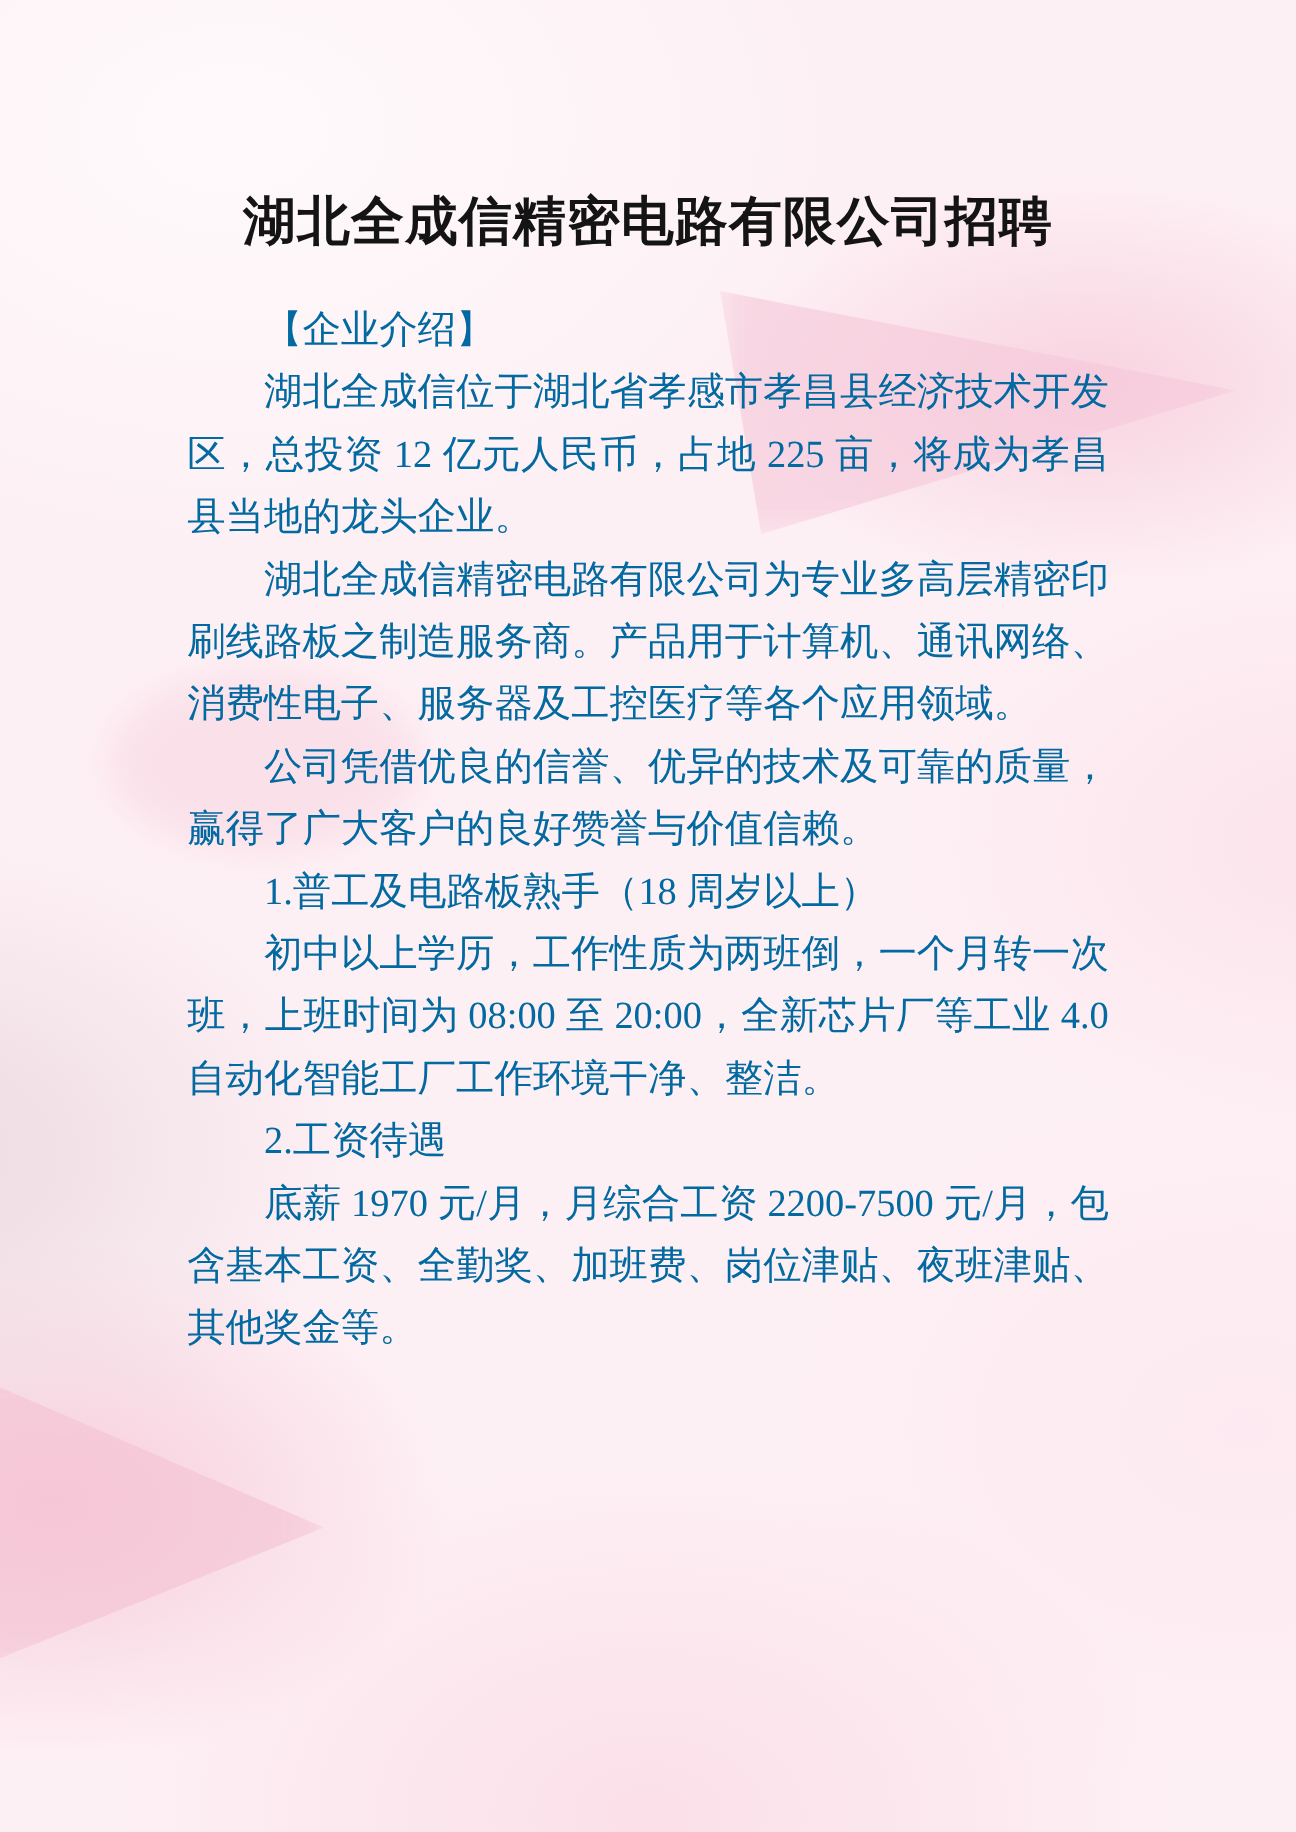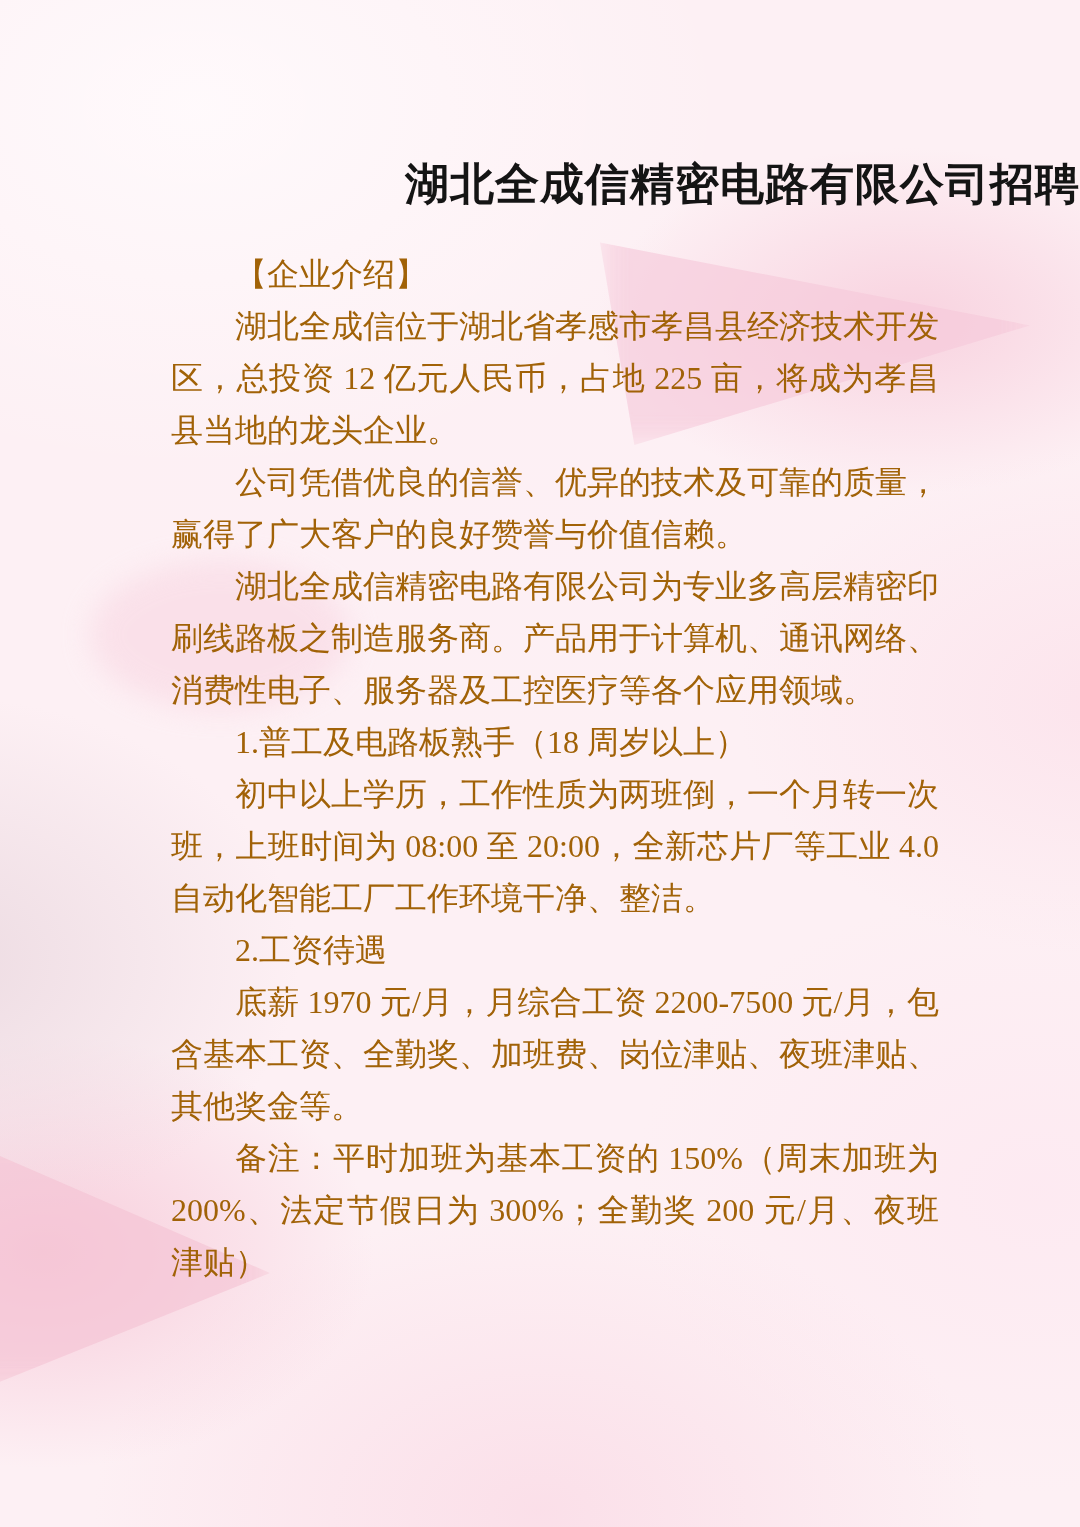--- a/index.html
+++ b/index.html
@@ -47,55 +47,54 @@
     left: 90px; top: 560px; width: 260px; height: 150px;
     background: #f9d9e4;
     border-radius: 50%;
   }
 
   .page-title {
     position: absolute;
     top: 126px;
     left: 0;
     width: 100%;
-    text-align: right;
+    text-align: center;
     font-size: 44px;
     font-weight: 700;
     letter-spacing: 1px;
     color: #141414;
   }
 
   .doc-body {
     position: absolute;
-    left: 171px;
+    left: 156px;
     top: 248px;
     width: 768px;
     font-size: 32px;
     line-height: 52px;
-    color: #a16207;
+    color: #0369a1;
     text-align: justify;
   }
   .doc-body p {
     margin: 0;
     text-indent: 2em;
   }
 </style>
 </head>
 <body>
 
 <div class="bg"></div>
 <div class="wash wash-tri-right"></div>
 <div class="wash wash-tri-left"></div>
 <div class="wash wash-soft-mid"></div>
 
 <h1 class="page-title">湖北全成信精密电路有限公司招聘</h1>
 
 <div class="doc-body">
     <p>【企业介绍】</p>
     <p>湖北全成信位于湖北省孝感市孝昌县经济技术开发区，总投资 12 亿元人民币，占地 225 亩，将成为孝昌县当地的龙头企业。</p>
+    <p>湖北全成信精密电路有限公司为专业多高层精密印刷线路板之制造服务商。产品用于计算机、通讯网络、消费性电子、服务器及工控医疗等各个应用领域。</p>
     <p>公司凭借优良的信誉、优异的技术及可靠的质量，赢得了广大客户的良好赞誉与价值信赖。</p>
-    <p>湖北全成信精密电路有限公司为专业多高层精密印刷线路板之制造服务商。产品用于计算机、通讯网络、消费性电子、服务器及工控医疗等各个应用领域。</p>
     <p>1.普工及电路板熟手（18 周岁以上）</p>
     <p>初中以上学历，工作性质为两班倒，一个月转一次班，上班时间为 08:00 至 20:00，全新芯片厂等工业 4.0 自动化智能工厂工作环境干净、整洁。</p>
     <p>2.工资待遇</p>
     <p>底薪 1970 元/月，月综合工资 2200-7500 元/月，包含基本工资、全勤奖、加班费、岗位津贴、夜班津贴、其他奖金等。</p>
-    <p>备注：平时加班为基本工资的 150%（周末加班为 200%、法定节假日为 300%；全勤奖 200 元/月、夜班津贴）</p>
   </div>
 
 </body></html>

